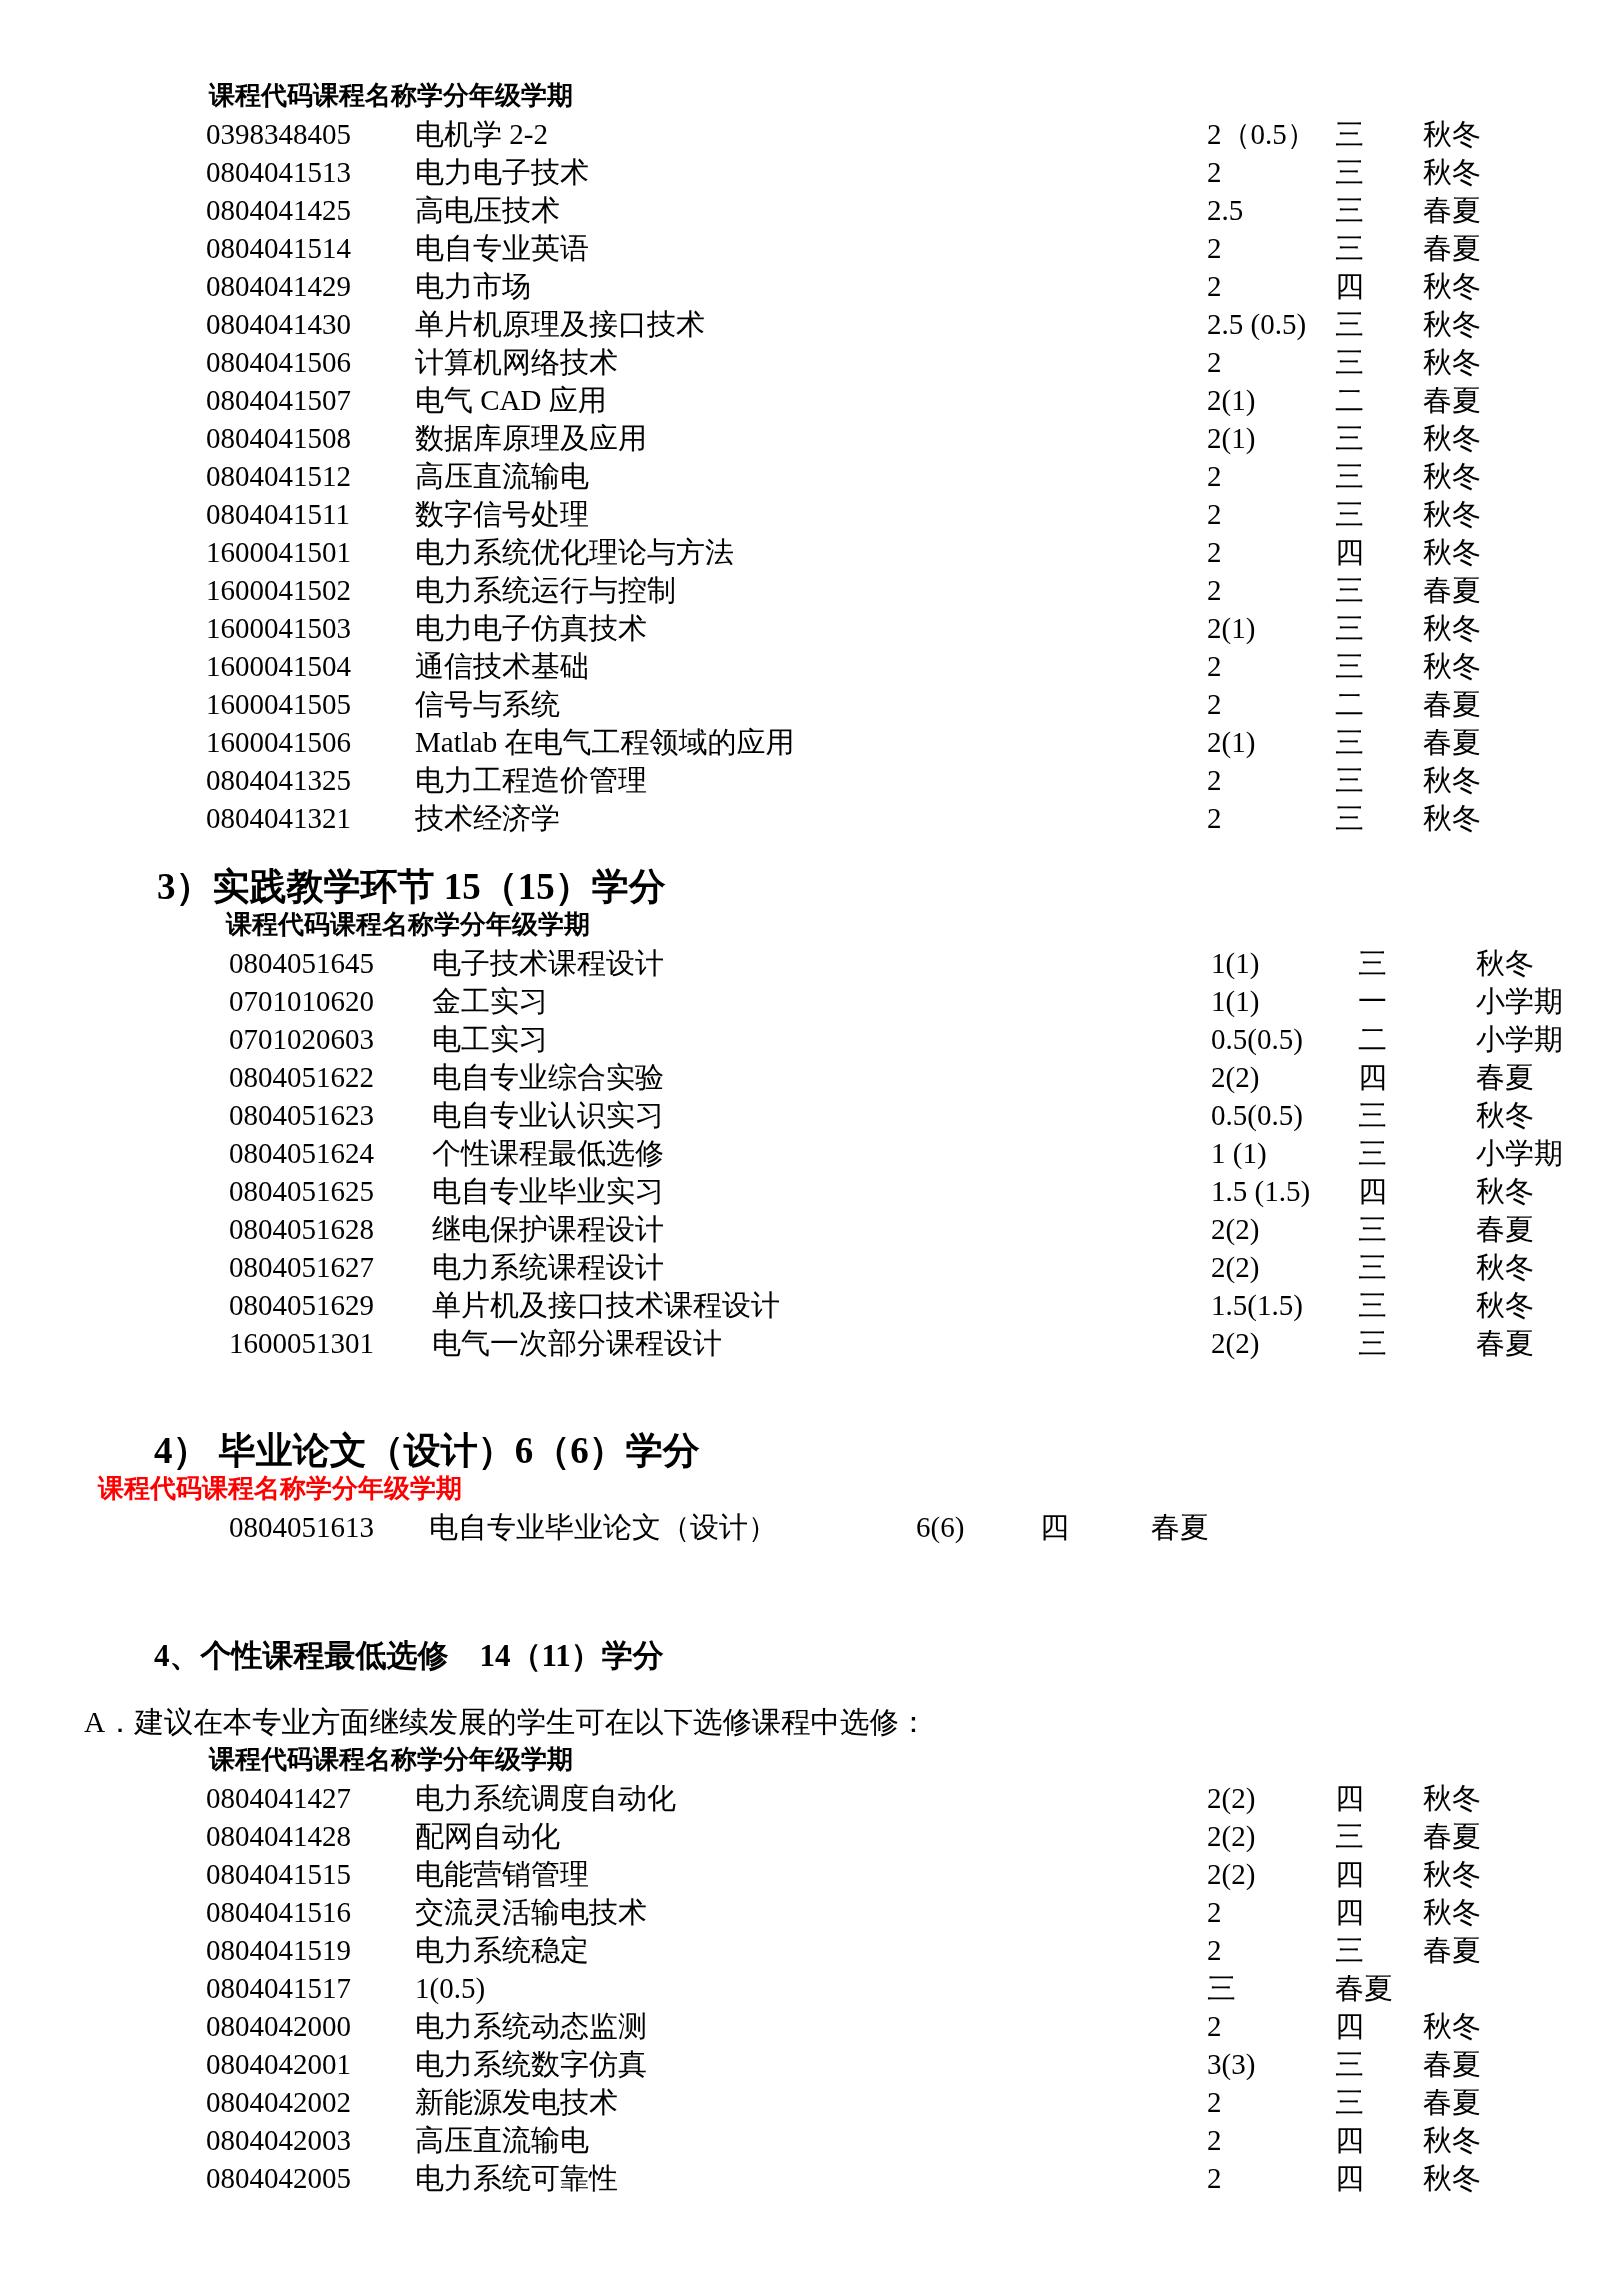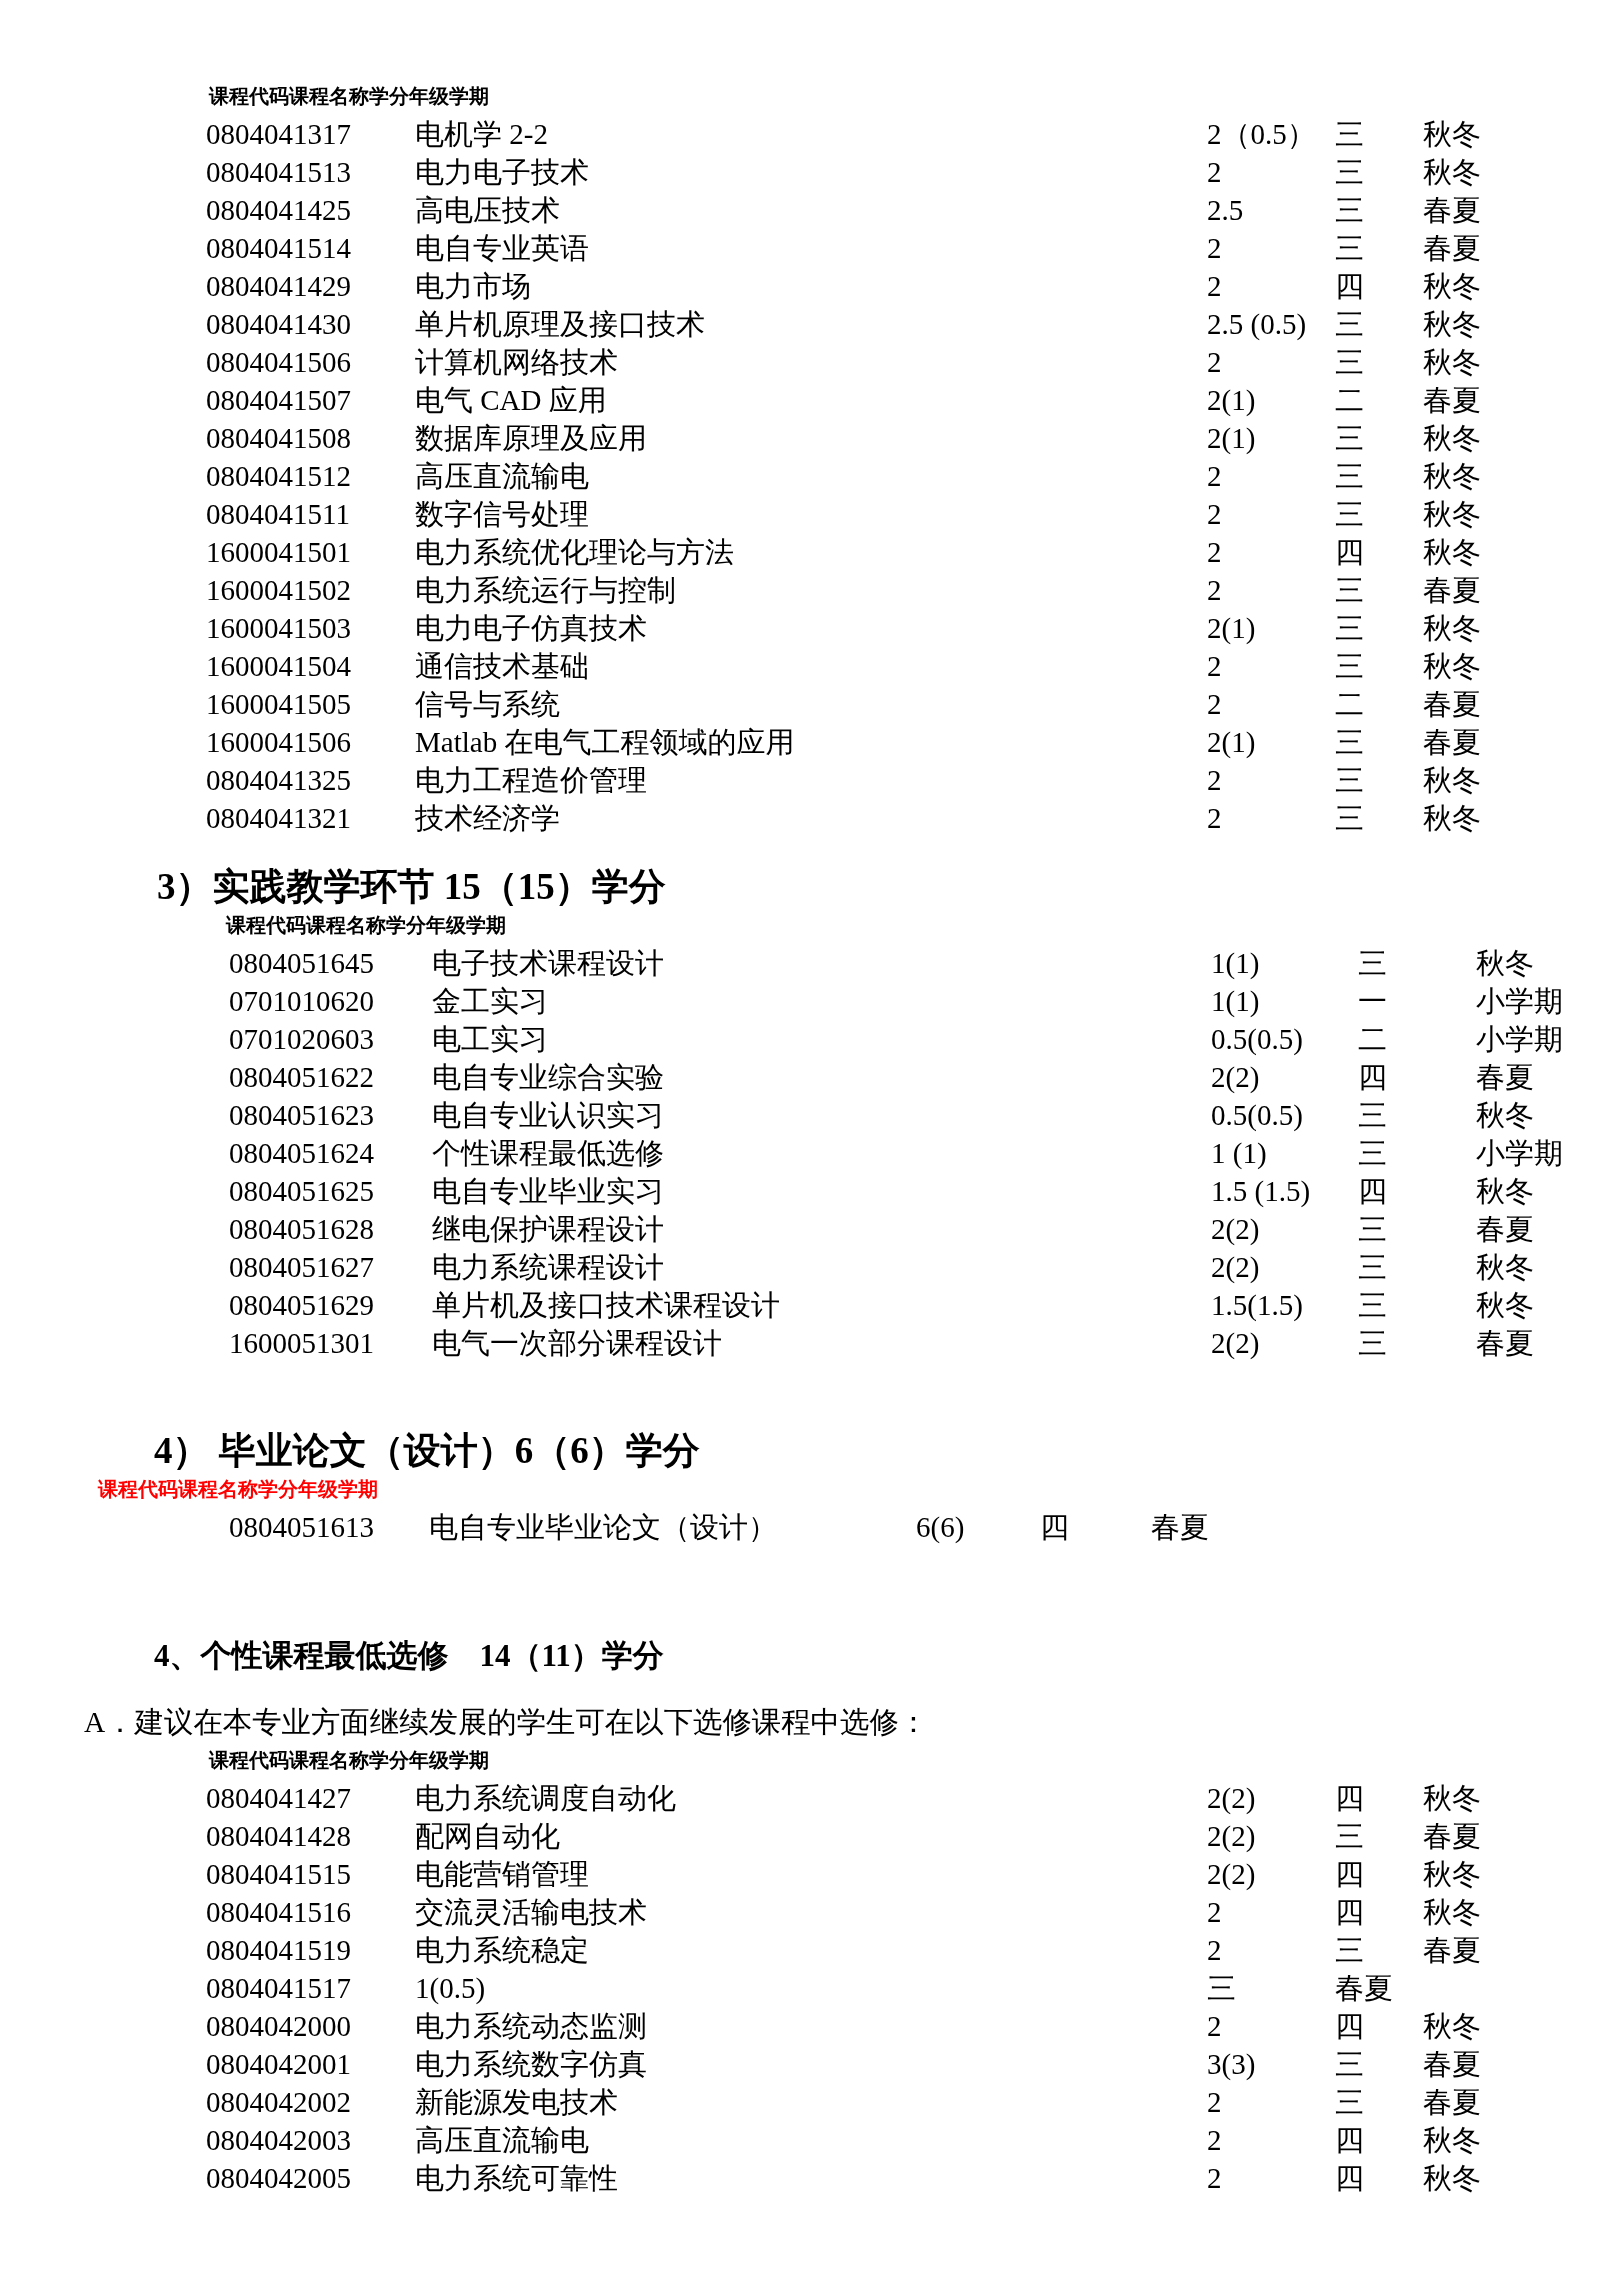--- a/index.html
+++ b/index.html
@@ -16,21 +16,21 @@
     line-height: 38px;
     font-size: 29px;
     white-space: nowrap;
   }
   .t-a { grid-template-columns: 209px 792px 128px 88px 1fr; padding-left: 206px; }
   .t-b { grid-template-columns: 203px 779px 147px 118px 1fr; padding-left: 229px; }
   .t-g { grid-template-columns: 200px 487px 124px 111px 1fr; padding-left: 229px; }
 
   .tbl-header {
     font-weight: bold;
-    font-size: 20px;
+    font-size: 26px;
     line-height: 38px;
     padding-left: 209px;
     white-space: nowrap;
   }
   .tbl-header.indent-b { padding-left: 226px; }
   .tbl-header.red { color: #ff0000; padding-left: 98px; }
 
   .heading {
     font-weight: bold;
     font-size: 37px;
@@ -44,21 +44,21 @@
 </style>
 </head>
 <body>
 
 <div class="page">
 
   <div class="tbl-header">课程代码课程名称学分年级学期</div>
   <div>
 
       <div class="row t-a">
-        <span>0804041317</span>
+        <span>0398348405</span>
         <span>电机学 2-2</span>
         <span>2（0.5）</span>
         <span>三</span>
         <span>秋冬</span>
       </div>
 
       <div class="row t-a">
         <span>0804041513</span>
         <span>电力电子技术</span>
         <span>2</span>

